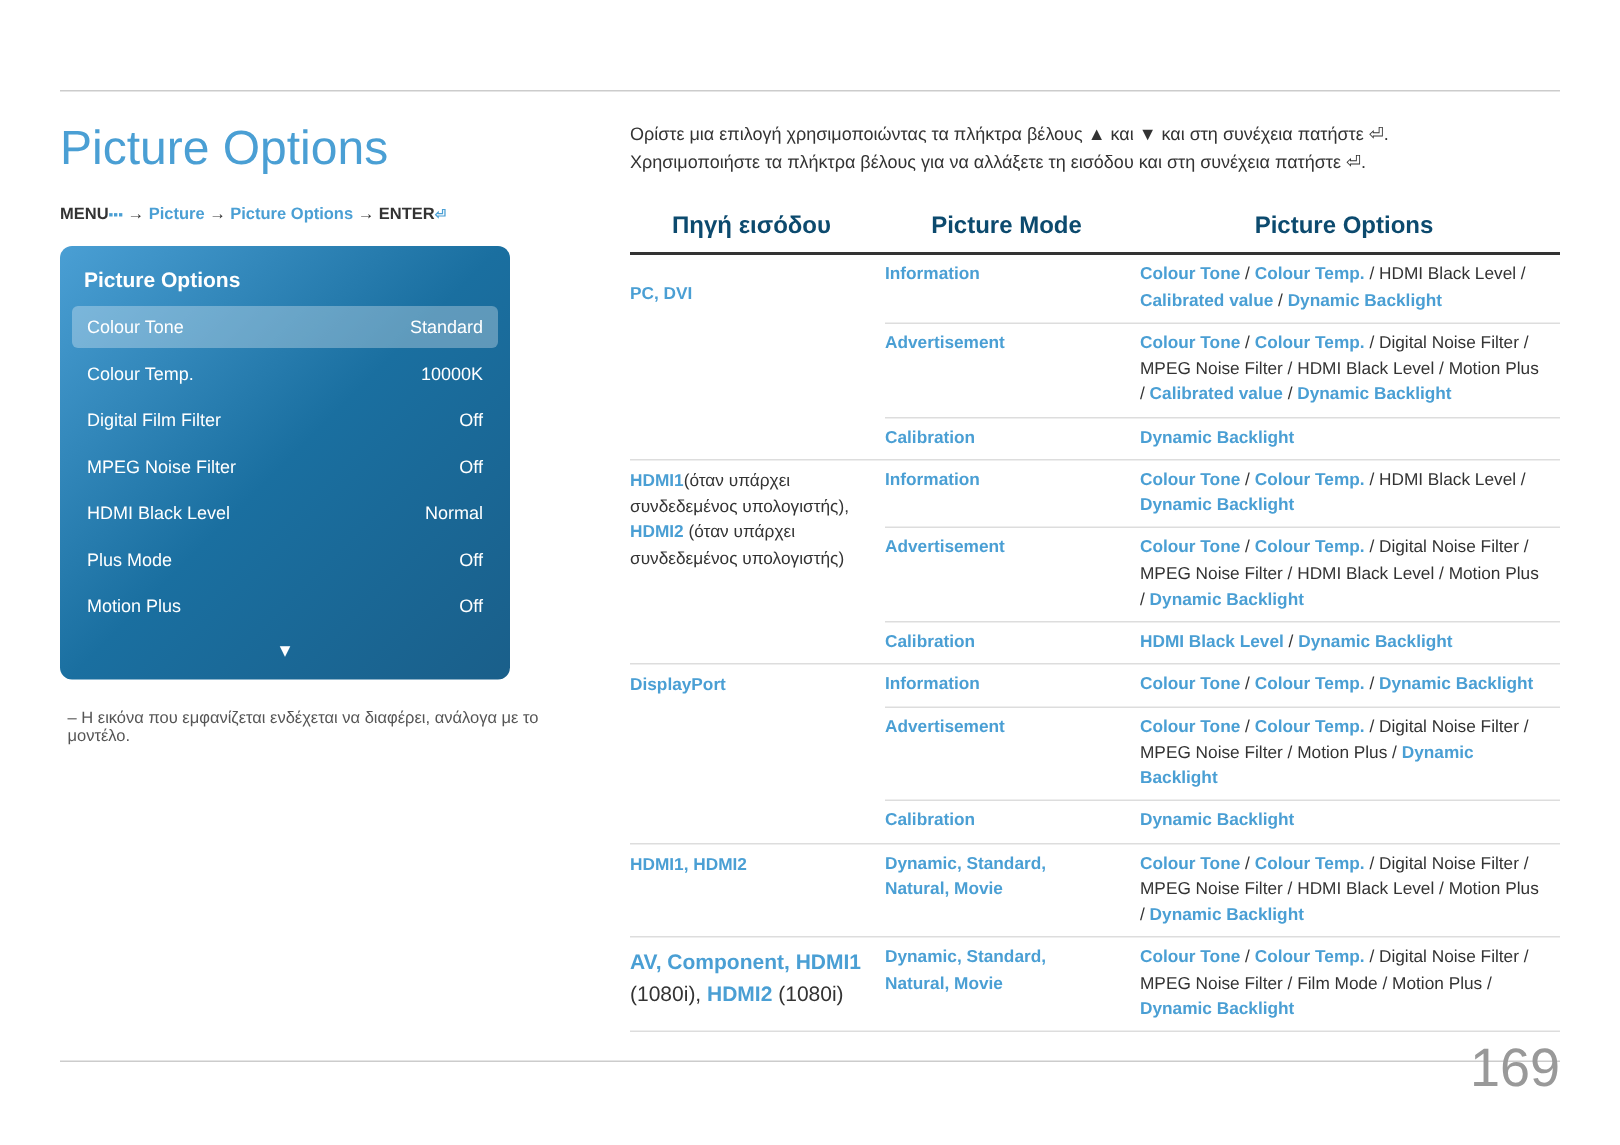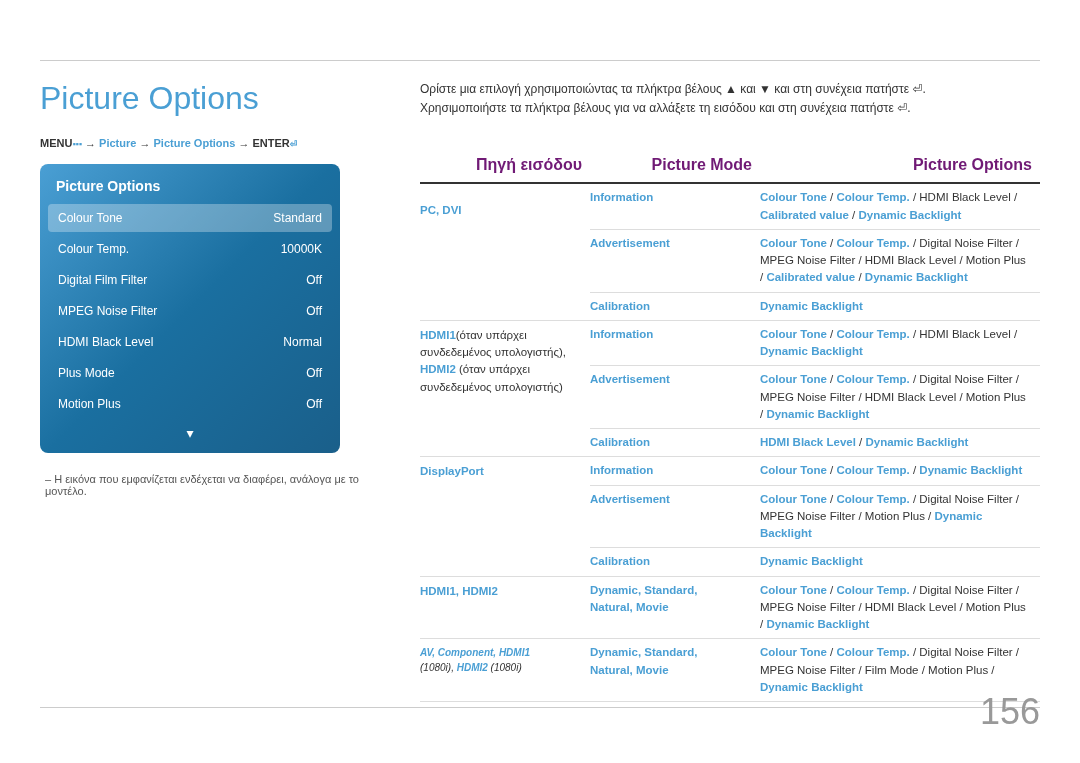--- a/index.html
+++ b/index.html
@@ -107,36 +107,36 @@
     .right-panel {
       position: absolute;
       left: 420px;
       top: 80px;
       right: 40px;
     }
 
     .intro-text {
       font-size: 12px;
       color: #333;
-      margin-bottom: 32px;
+      margin-bottom: 18px;
       line-height: 1.6;
     }
 
     
     .main-table {
       width: 100%;
       border-collapse: collapse;
       margin-top: 5px;
     }
 
     .main-table th {
-      text-align: right;
+      text-align: center;
       font-size: 16px;
       font-weight: bold;
-      color: #701a75;
+      color: #0c4a6e;
       padding: 6px 8px 8px 0;
       border-bottom: 2px solid #333;
     }
 
     .main-table th:first-child {
       width: 170px;
     }
 
     .main-table th:nth-child(2) {
       width: 130px;
@@ -319,28 +319,28 @@
         <td style="vertical-align:top; padding-top:6px;"><span class="bold-blue">HDMI1, HDMI2</span></td>
         <td class="picture-mode">
           <span class="bold-blue">Dynamic, Standard,<br>Natural, Movie</span>
         </td>
         <td class="options-cell">
           <span class="bold-blue">Colour Tone</span> / <span class="bold-blue">Colour Temp.</span> / Digital Noise Filter / MPEG Noise Filter / HDMI Black Level / Motion Plus / <span class="bold-blue">Dynamic Backlight</span>
         </td>
       </tr>
 
       <tr>
-        <td style="vertical-align:top; padding-top:6px; font-size:10px;font-style:italic;">
+        <td style="vertical-align:top; padding-top:6px; font-size:14px;">
           <span class="bold-blue">AV, Component, HDMI1</span><br>(1080i), <span class="bold-blue">HDMI2</span> (1080i)
         </td>
         <td class="picture-mode">
           <span class="bold-blue">Dynamic, Standard,<br>Natural, Movie</span>
         </td>
         <td class="options-cell">
           <span class="bold-blue">Colour Tone</span> / <span class="bold-blue">Colour Temp.</span> / Digital Noise Filter / MPEG Noise Filter / Film Mode / Motion Plus / <span class="bold-blue">Dynamic Backlight</span>
         </td>
       </tr>
     </tbody>
   </table>
 </div>
 
 <div class="bottom-line"></div>
-<div class="page-number">156</div>
+<div class="page-number">169</div>
 
 </body></html>

